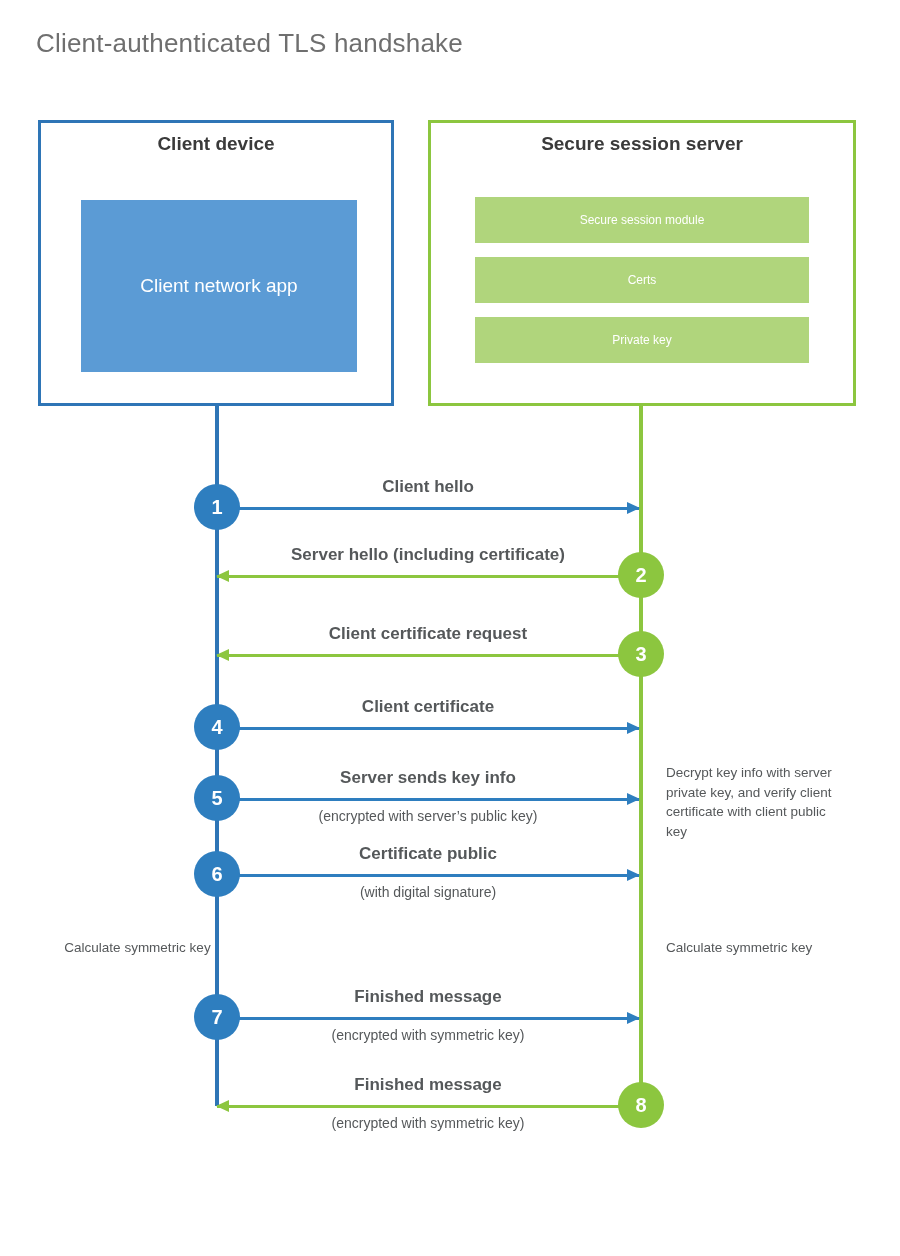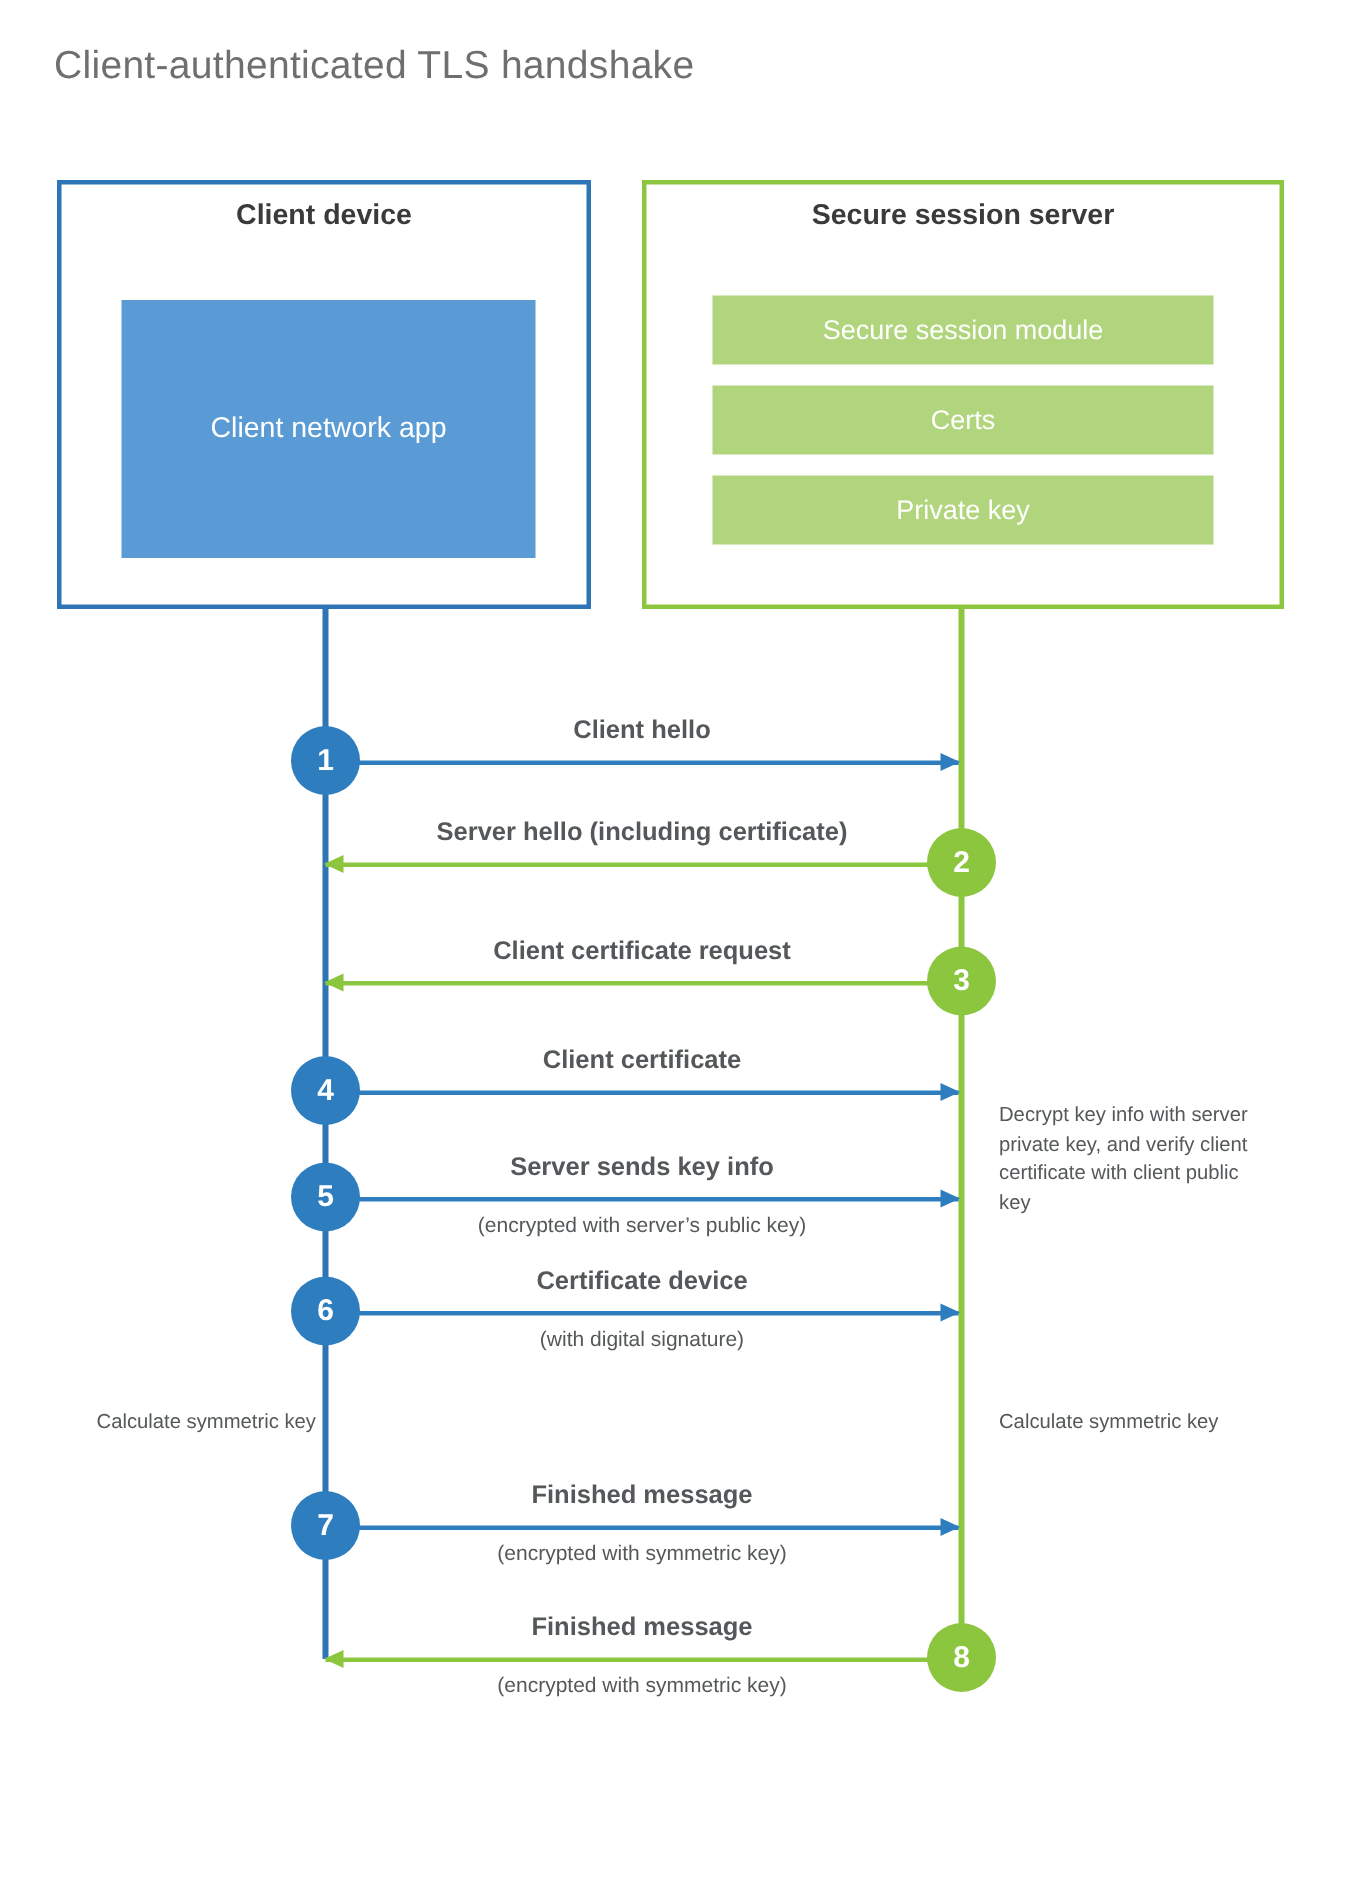--- a/index.html
+++ b/index.html
@@ -34,21 +34,21 @@
     background:#5b9bd5;
     color:#ffffff;font-size:19px;font-weight:300;line-height:1.35;
     display:flex;align-items:center;justify-content:center;
   }
 
   
   .srv-bars{position:absolute;left:44px;right:44px;top:74px;}
   .srv-bar{
     height:46px;background:#b0d57c;margin-bottom:14px;
     display:flex;align-items:center;justify-content:center;
-    color:#ffffff;font-size:18px;font-weight:300;text-align:right;
+    color:#ffffff;font-size:12px;font-weight:300;text-align:right;
   }
   .srv-bar:last-child{margin-bottom:0;}
 
   
   .lifeline{position:absolute;width:4px;}
   #client-lifeline{left:215px;top:406px;height:700px;background:#2e75b6;}
   #server-lifeline{left:639px;top:406px;height:700px;background:#8cc63f;}
 
   
   .step-circle{
@@ -144,40 +144,40 @@
     <div class="shaft"></div>
     <div class="head"></div>
     <div class="msg-label">Server sends key info</div>
     <div class="msg-sub">(encrypted with server’s public key)</div>
   </div>
   <div class="step-circle blue" style="top:775px;">5</div>
 
   <div class="msg to-right" style="left:217px;top:874px;width:422px;">
     <div class="shaft"></div>
     <div class="head"></div>
-    <div class="msg-label">Certificate device</div>
+    <div class="msg-label">Certificate public</div>
     <div class="msg-sub">(with digital signature)</div>
   </div>
   <div class="step-circle blue" style="top:851px;">6</div>
 
   <div class="msg to-right" style="left:217px;top:1017px;width:422px;">
     <div class="shaft"></div>
     <div class="head"></div>
     <div class="msg-label">Finished message</div>
     <div class="msg-sub">(encrypted with symmetric key)</div>
   </div>
   <div class="step-circle blue" style="top:994px;">7</div>
 
   <div class="msg to-left" style="left:217px;top:1105px;width:422px;">
     <div class="shaft"></div>
     <div class="head"></div>
     <div class="msg-label">Finished message</div>
     <div class="msg-sub">(encrypted with symmetric key)</div>
   </div>
   <div class="step-circle green" style="top:1082px;">8</div>
 
-  <div class="note right" style="top:733px;width:170px;">Decrypt key info with server private key, and verify client certificate with client public key</div>
+  <div class="note right" style="top:763px;width:170px;">Decrypt key info with server private key, and verify client certificate with client public key</div>
 
   <div class="note left" style="top:938px;">Calculate symmetric key</div>
 
   <div class="note right" style="top:938px;width:150px;text-align:left;">Calculate symmetric key</div>
 
 </div>
 
 </body></html>

